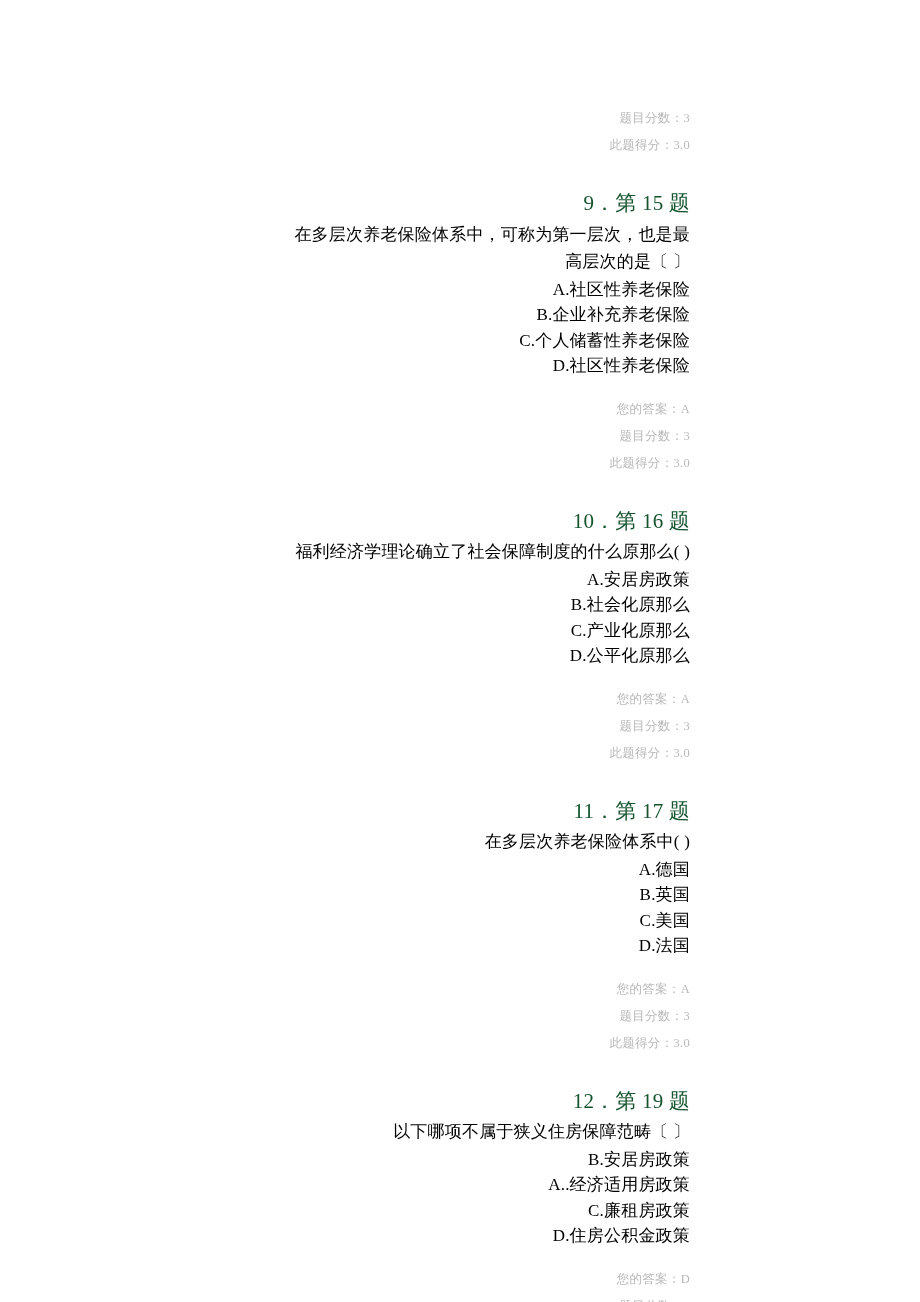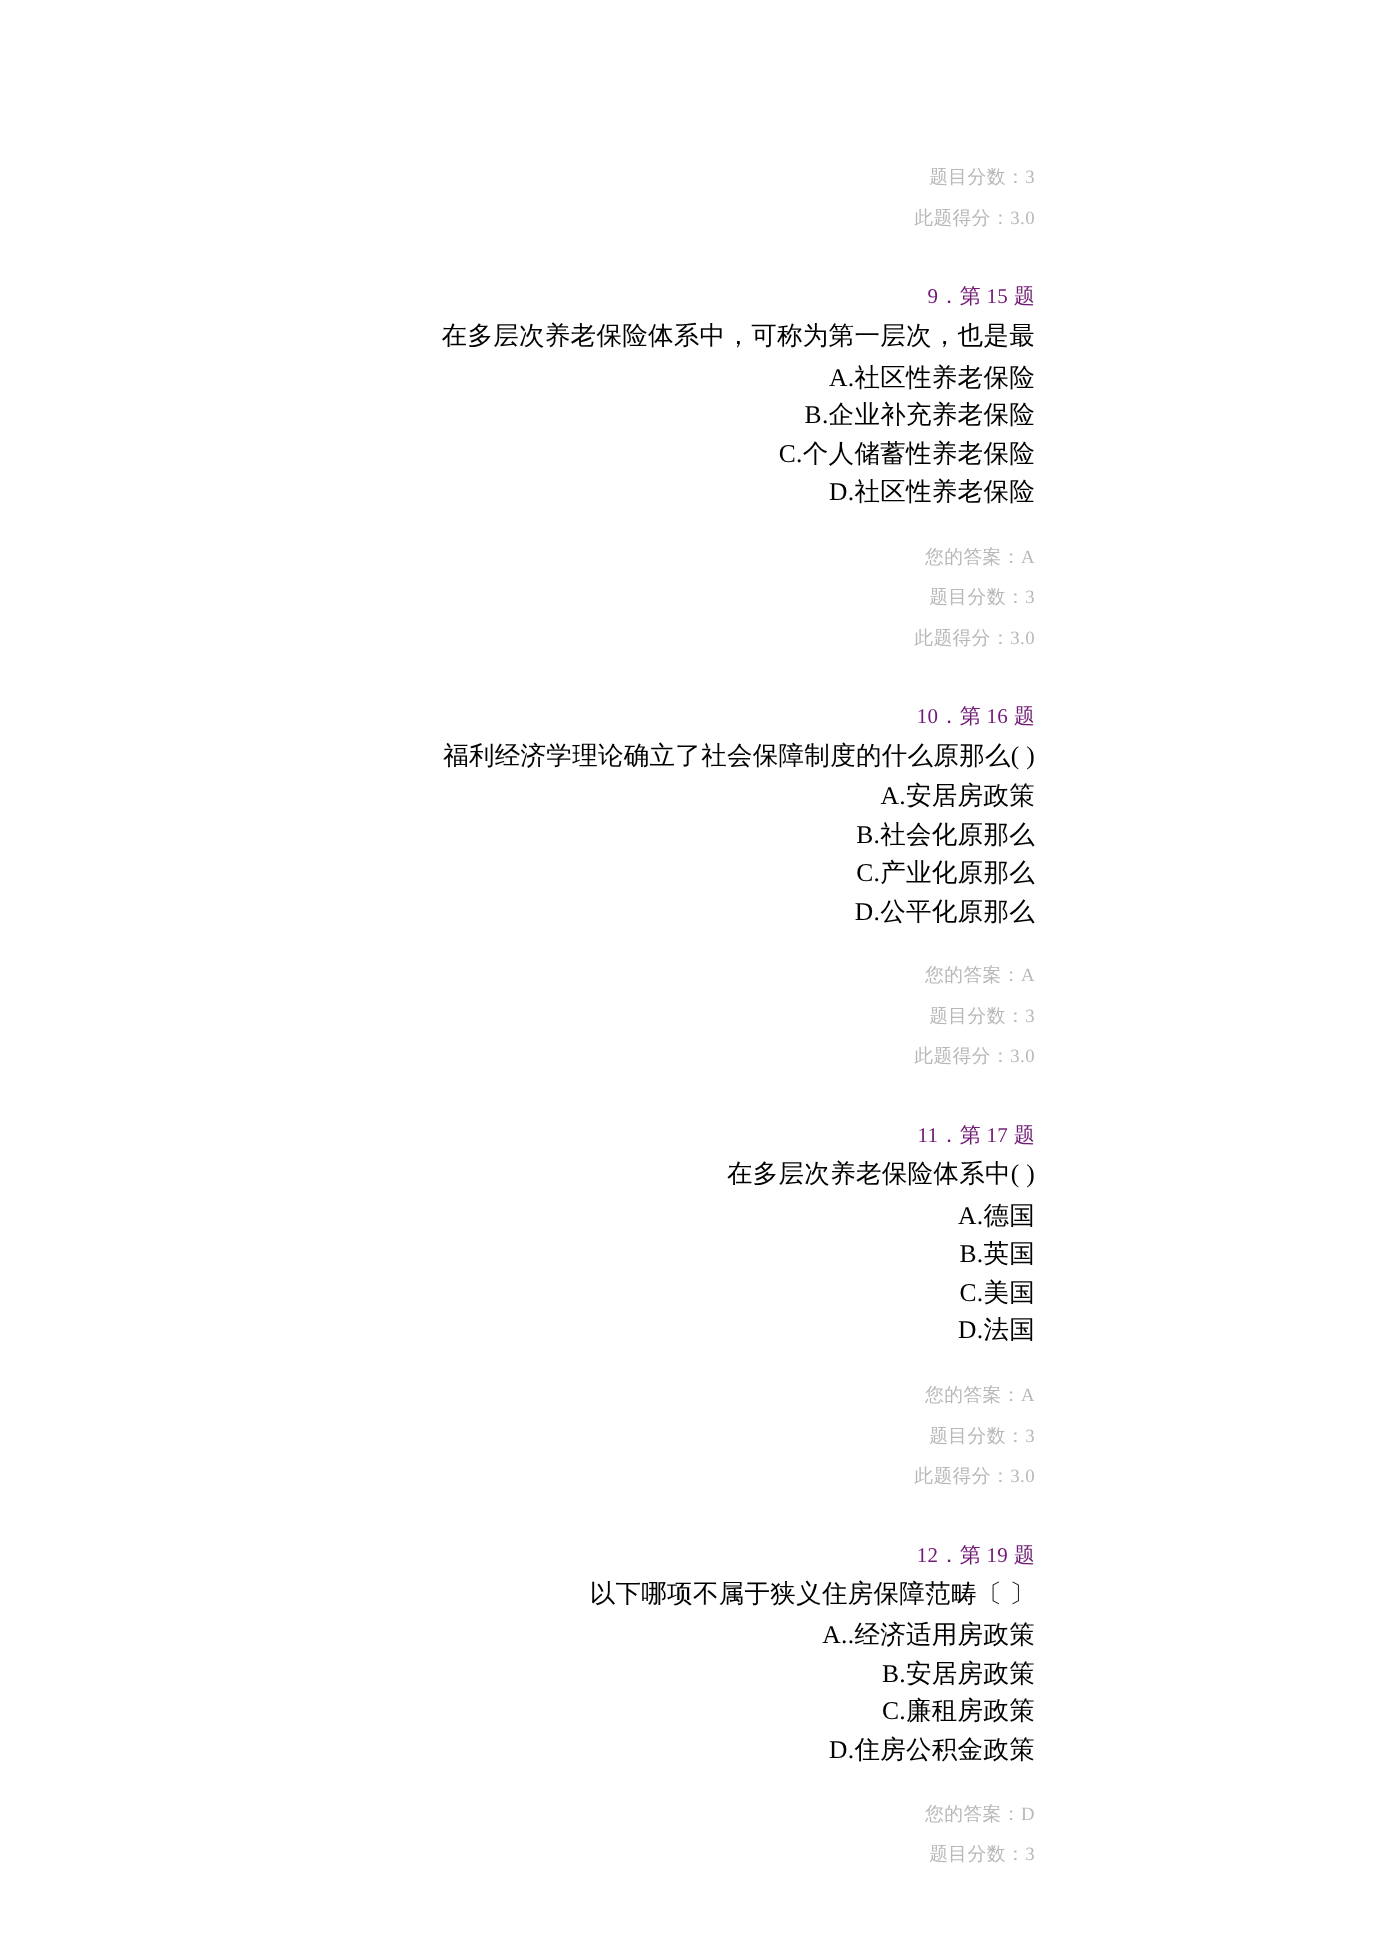--- a/index.html
+++ b/index.html
@@ -15,22 +15,22 @@
     color: #b8b8b8;
     margin-bottom: 10px;
     font-family: "SimSun", "宋体", serif;
     letter-spacing: 0.3px;
   }
   .question-block {
     margin-top: 34px;
     margin-bottom: 4px;
   }
   .q-header {
-    font-size: 14px;
-    color: #701a75;
+    font-size: 21px;
+    color: #14532d;
     line-height: 1.5;
     margin-bottom: 2px;
     letter-spacing: 0.2px;
   }
   .q-text {
     font-size: 17px;
     color: #000;
     line-height: 1.5;
     margin-bottom: 2px;
     letter-spacing: 0.2px;
@@ -52,20 +52,21 @@
 <body>
 
 <div class="first-meta">
   <div class="meta-line">题目分数：3</div>
   <div class="meta-line">此题得分：3.0</div>
 </div>
 
 <div class="question-block">
   <div class="q-header">9．第 15 题</div>
   <div class="q-text">在多层次养老保险体系中，可称为第一层次，也是最</div>
+  <div class="q-text">高层次的是〔 〕</div>
   <div class="q-option">A.社区性养老保险</div>
   <div class="q-option">B.企业补充养老保险</div>
   <div class="q-option">C.个人储蓄性养老保险</div>
   <div class="q-option">D.社区性养老保险</div>
   <div class="meta-group">
     <div class="meta-line">您的答案：A</div>
     <div class="meta-line">题目分数：3</div>
     <div class="meta-line">此题得分：3.0</div>
   </div>
 </div>
@@ -94,21 +95,21 @@
   <div class="meta-group">
     <div class="meta-line">您的答案：A</div>
     <div class="meta-line">题目分数：3</div>
     <div class="meta-line">此题得分：3.0</div>
   </div>
 </div>
 
 <div class="question-block">
   <div class="q-header">12．第 19 题</div>
   <div class="q-text">以下哪项不属于狭义住房保障范畴〔 〕</div>
+  <div class="q-option">B.安居房政策</div>
   <div class="q-option">A..经济适用房政策</div>
-  <div class="q-option">B.安居房政策</div>
   <div class="q-option">C.廉租房政策</div>
   <div class="q-option">D.住房公积金政策</div>
   <div class="meta-group">
     <div class="meta-line">您的答案：D</div>
     <div class="meta-line">题目分数：3</div>
   </div>
 </div>
 
 </body></html>

